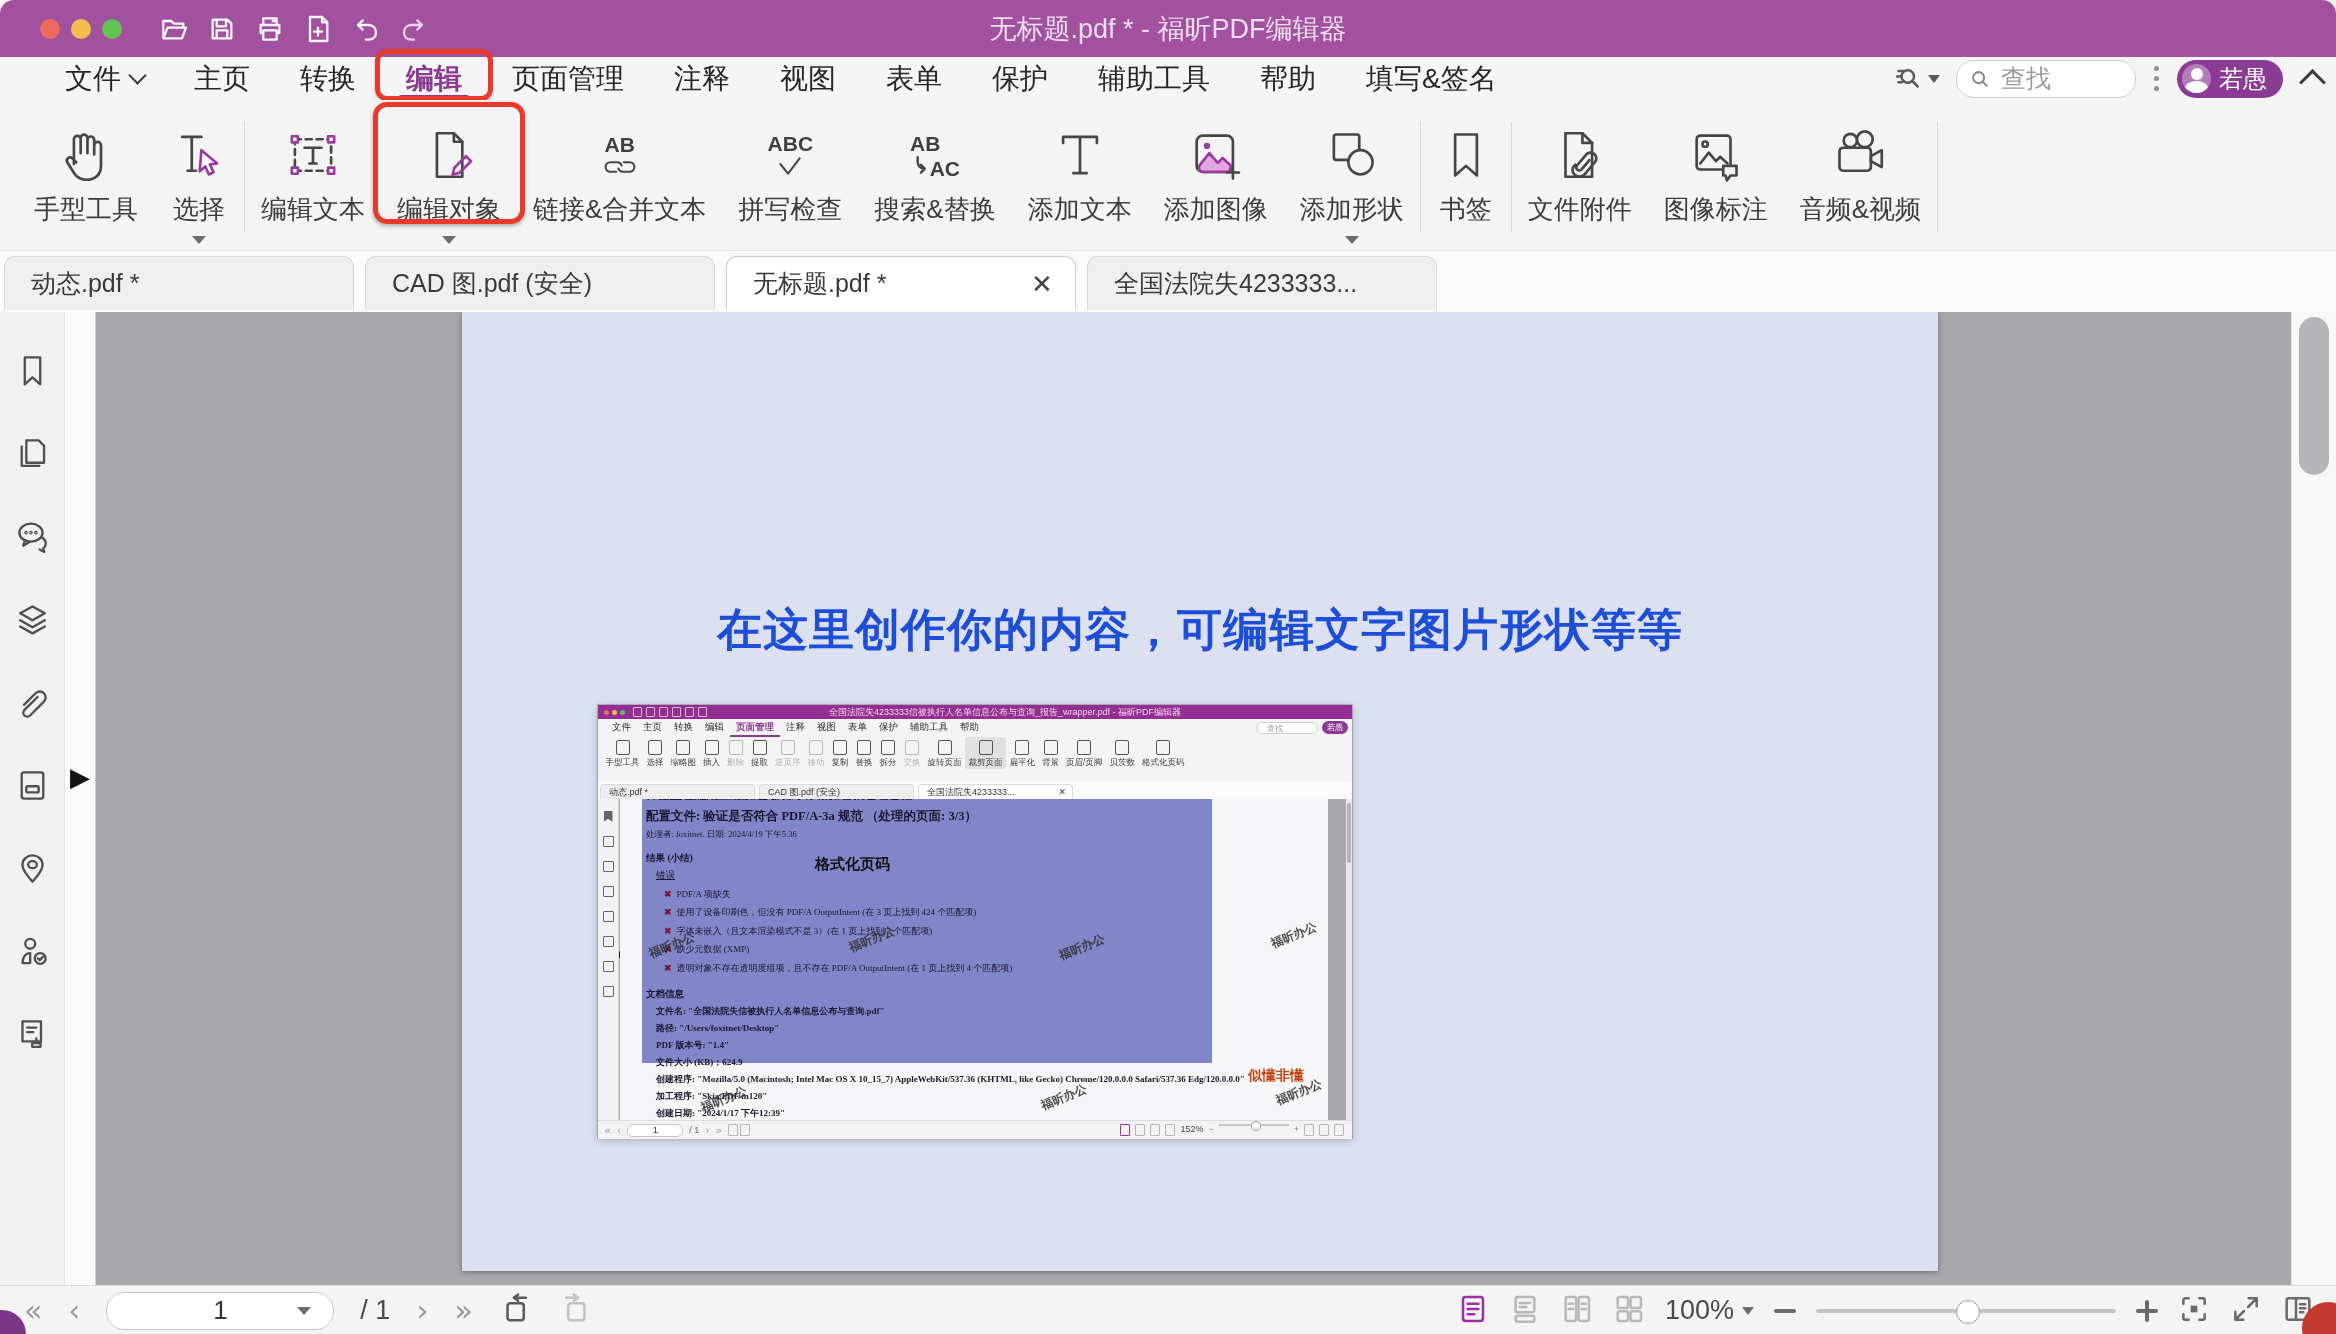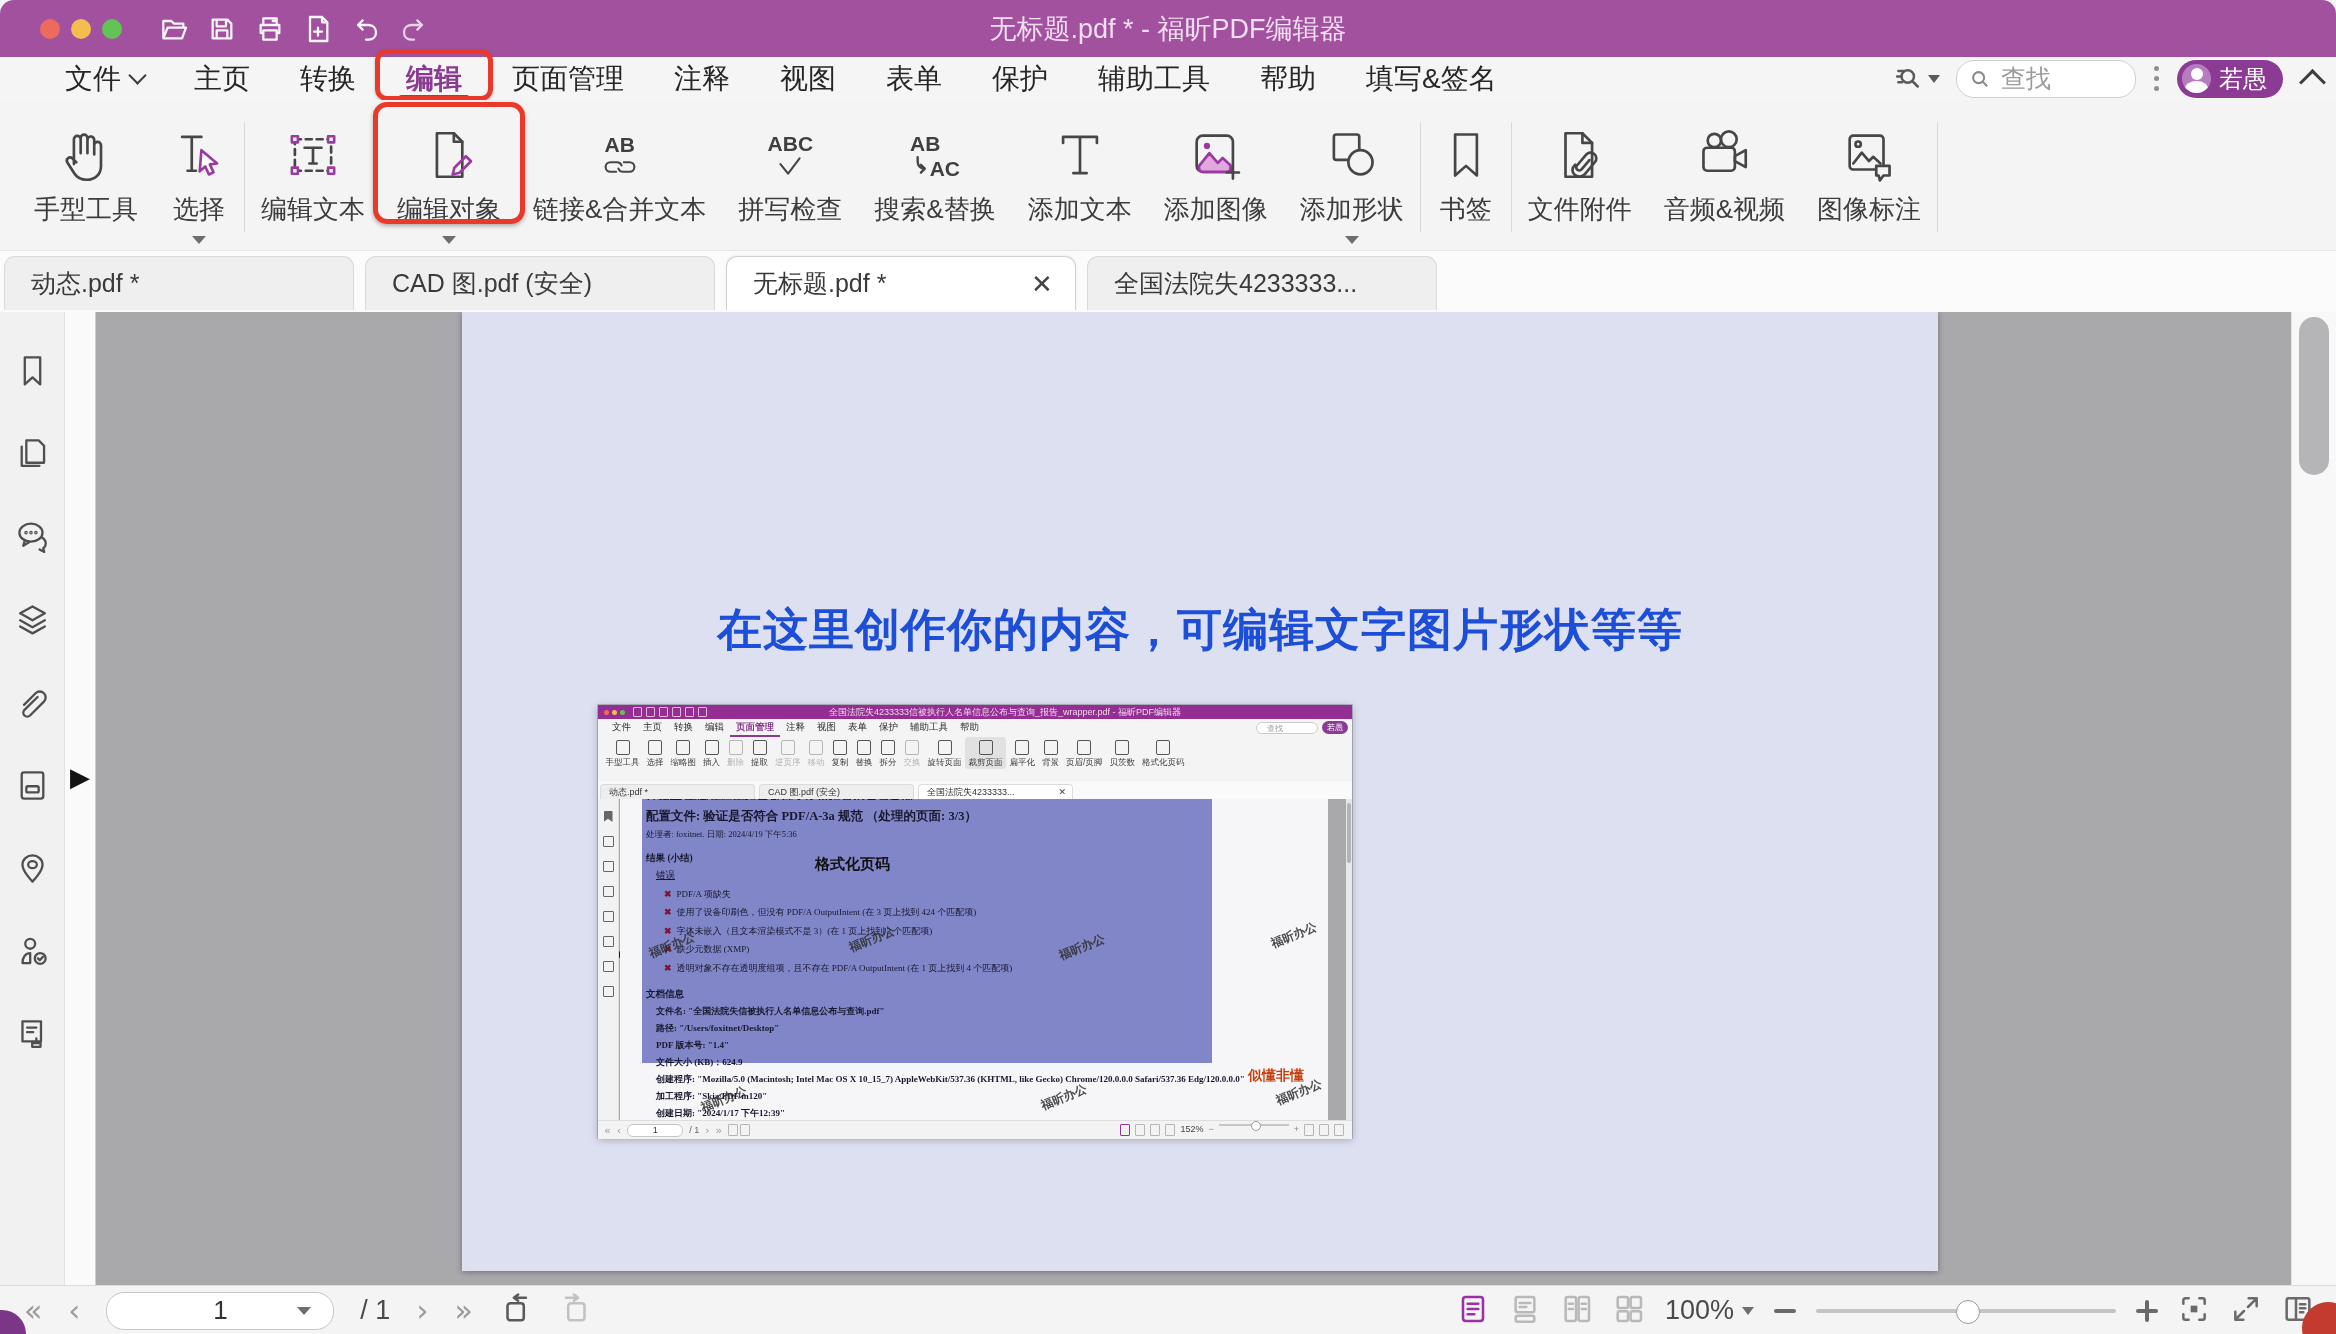--- a/index.html
+++ b/index.html
@@ -456,38 +456,38 @@
             <path d="M12 6h14l8 8v28H12z"></path>
             <path d="M26 6v8h8"></path>
         <path d="M20 32c-2.8 2.4-3 6.2-.4 8.4s6.4 1.8 8.6-.8l8.2-9.8c1.7-2 1.4-5-.6-6.7s-5-1.4-6.7.6l-7.6 9c-.9 1-.8 2.6.3 3.5s2.6.8 3.5-.3l6.5-7.7"></path>
           </svg>
       </span>
       <span class="label">文件附件</span>
     </div>
     <div class="tool">
       <span class="ibox">
         <svg viewBox="0 0 48 48">
+            <rect x="8" y="8" width="28" height="28" rx="3"></rect>
+            <circle cx="15" cy="15" r="2.2"></circle>
+        <path d="M11 31l7-9 6 7 3.5-3.5 6 5.5"></path>
+            <path d="M30 33h11v8h-5l-3 4-1-4h-2z" fill="#f5f4f5"></path>
+          </svg>
+      </span>
+      <span class="label">图像标注</span>
+    </div>
+    <div class="tool">
+      <span class="ibox">
+        <svg viewBox="0 0 48 48">
             <circle cx="16" cy="12" r="5.5"></circle>
             <circle cx="28" cy="11" r="6.5"></circle>
         <rect x="7" y="18" width="26" height="19" rx="3"></rect>
             <path d="M33 25l9-5v14l-9-5z"></path>
           </svg>
       </span>
       <span class="label">音频&amp;视频</span>
-    </div>
-    <div class="tool">
-      <span class="ibox">
-        <svg viewBox="0 0 48 48">
-            <rect x="8" y="8" width="28" height="28" rx="3"></rect>
-            <circle cx="15" cy="15" r="2.2"></circle>
-        <path d="M11 31l7-9 6 7 3.5-3.5 6 5.5"></path>
-            <path d="M30 33h11v8h-5l-3 4-1-4h-2z" fill="#f5f4f5"></path>
-          </svg>
-      </span>
-      <span class="label">图像标注</span>
     </div>
     <i class="tdiv"></i>
   </section>
 
   <div class="tabbar">
       <div class="tab">
       <span class="tab-label">动态.pdf *</span>
 
     </div>
       <div class="tab">

